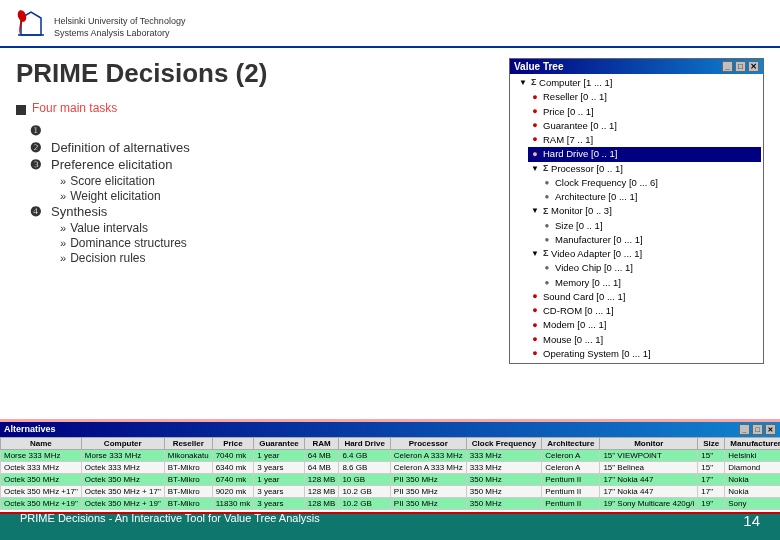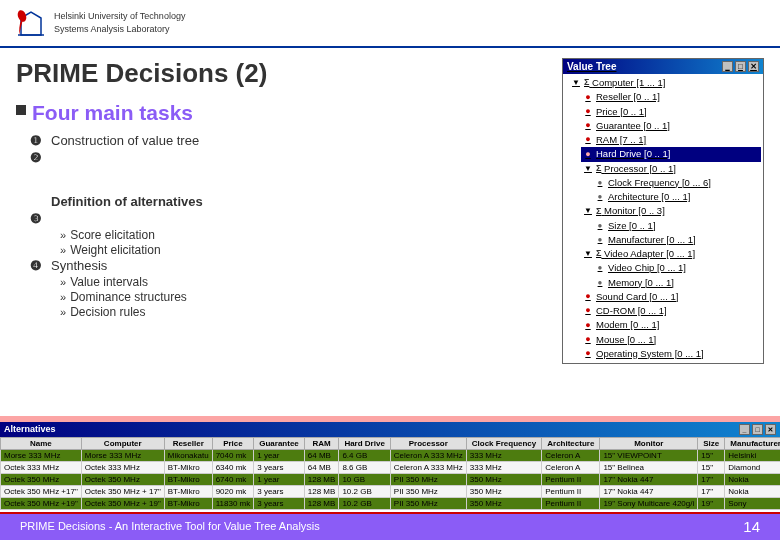--- a/index.html
+++ b/index.html
@@ -14,21 +14,21 @@
 
     
     .header {
       display: flex;
       align-items: flex-start;
       padding: 10px 16px 6px 16px;
       border-bottom: 2px solid #003399;
     }
     .logo-area {
       display: flex;
-      align-items: flex-start;
+      align-items: flex-end;
       gap: 8px;
     }
     .logo-icon {
       width: 30px;
       height: 30px;
     }
     .header-text {
       font-size: 9px;
       color: #333;
       line-height: 1.4;
@@ -60,63 +60,62 @@
       margin-bottom: 8px;
     }
     .bullet-square {
       width: 10px;
       height: 10px;
       background: #333;
       margin-top: 4px;
       flex-shrink: 0;
     }
     .tasks-heading {
-      font-size: 21px;
-      font-weight: bold;
-      color: #8b5cf6;
+      font-size: 12px;
+      font-weight: normal;
+      color: #ef4444;
     }
 
     .task-list {
       margin-left: 14px;
       font-size: 13px;
       color: #333;
     }
     .task-item {
       display: flex;
       align-items: flex-start;
       margin-bottom: 2px;
       gap: 5px;
     }
     .task-number {
       font-size: 13px;
       font-weight: bold;
       width: 16px;
       flex-shrink: 0;
     }
     .task-label { font-size: 13px; }
-    .task-label.selected { font-weight: bold; margin-top: 44px; }
+    .task-label.selected { font-weight: normal; }
 
     .sub-list {
       margin-left: 30px;
       font-size: 12px;
       color: #333;
     }
     .sub-item {
       display: flex;
       align-items: flex-start;
       gap: 4px;
       margin-bottom: 1px;
     }
     .sub-bullet { font-size: 11px; margin-top: 1px; }
 
     
     .right-panel {
       flex-shrink: 0;
-      width: 202px;
-      text-decoration: underline;
+      width: 255px;
     }
 
     .value-tree-window {
       border: 1px solid #666;
       background: #fff;
       font-size: 10px;
     }
     .window-titlebar {
       background: linear-gradient(to right, #000080, #1084d0);
       color: white;
@@ -179,22 +178,22 @@
     
     .icon-red { color: #cc0000; font-size: 9px; }
     .icon-gray { color: #666; font-size: 8px; }
 
     
     .alternatives-section {
       position: absolute;
       bottom: 30px;
       left: 0;
       right: 0;
-      background: #4d7c0f;
-      border-top: 6px solid #fca5a5;
+      background: #86efac;
+      border-top: 3px solid #fca5a5;
     }
     .alt-titlebar {
       background: linear-gradient(to right, #000080, #1084d0);
       color: white;
       font-size: 9px;
       font-weight: bold;
       padding: 2px 4px;
       display: flex;
       justify-content: space-between;
     }
@@ -219,23 +218,22 @@
     }
     .alt-table tr:nth-child(even) td { background: #f5f5f5; }
 
     
     .footer {
       position: absolute;
       bottom: 0;
       left: 0;
       right: 0;
       height: 28px;
-      background: #8b5cf6;
-      display: flex;
-      align-items: center;
+      background: #0f766e;
+      display: flex;
       justify-content: space-between;
       padding: 0 20px;
     }
     .footer-text {
       color: white;
       font-size: 11px;
     }
     .footer-page {
       color: white;
       font-size: 15px;
@@ -273,28 +271,28 @@
     <div class="page-title">PRIME Decisions (2)</div>
 
     <div class="tasks-section">
       <div class="bullet-square"></div>
       <span class="tasks-heading">Four main tasks</span>
     </div>
 
     <div class="task-list">
       <div class="task-item">
         <span class="task-number">❶</span>
-        <span class="task-label">Construction of value tree</span>
       </div>
       <div class="task-item">
         <span class="task-number">❷</span>
         <span class="task-label selected">Definition of alternatives</span>
       </div>
       <div class="task-item">
         <span class="task-number">❸</span>
+        <span class="task-label">Preference elicitation</span>
       </div>
       <div class="sub-list">
         <div class="sub-item">
           <span class="sub-bullet">»</span>
           <span>Score elicitation</span>
         </div>
         <div class="sub-item">
           <span class="sub-bullet">»</span>
           <span>Weight elicitation</span>
         </div>

